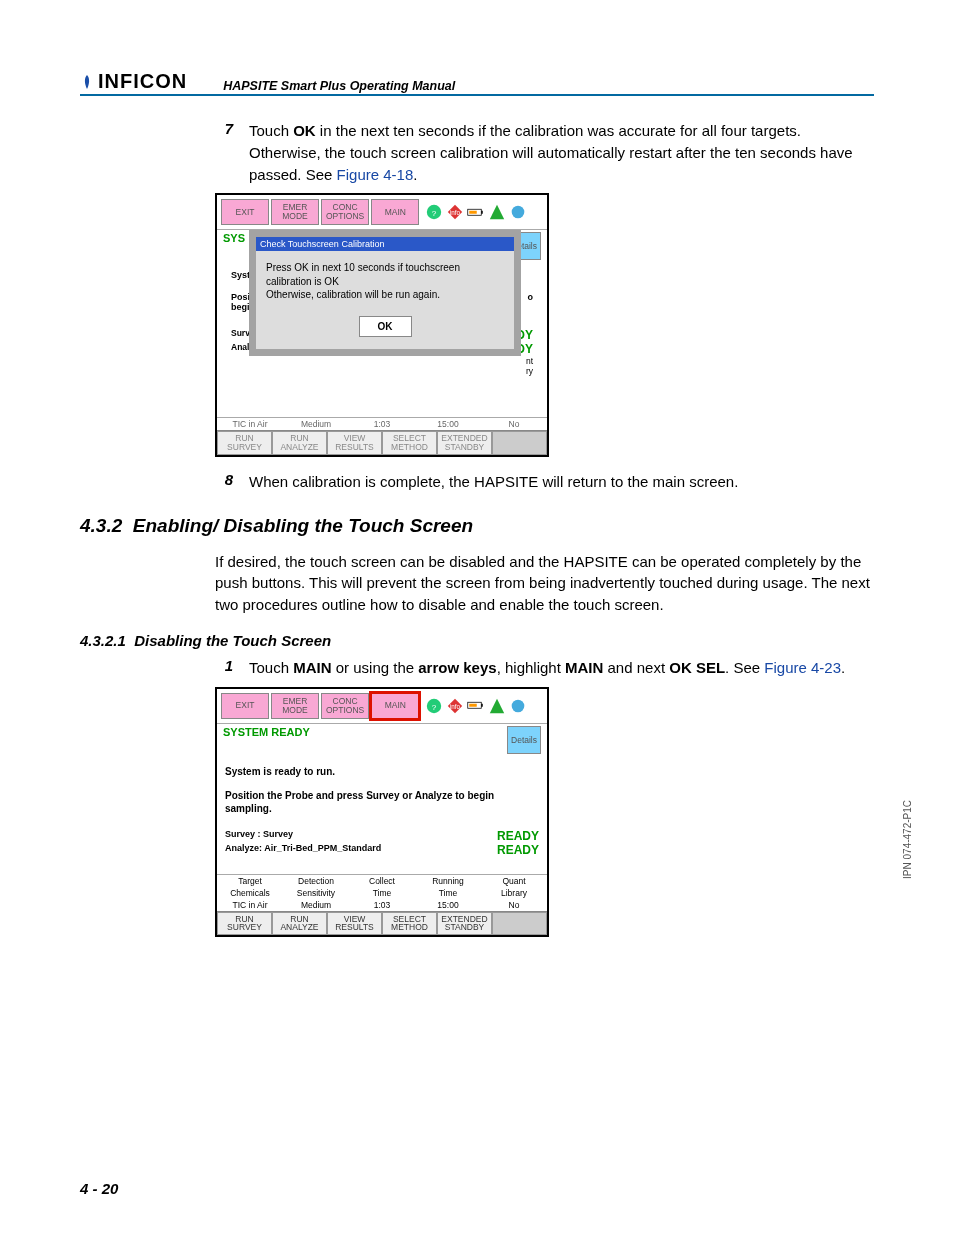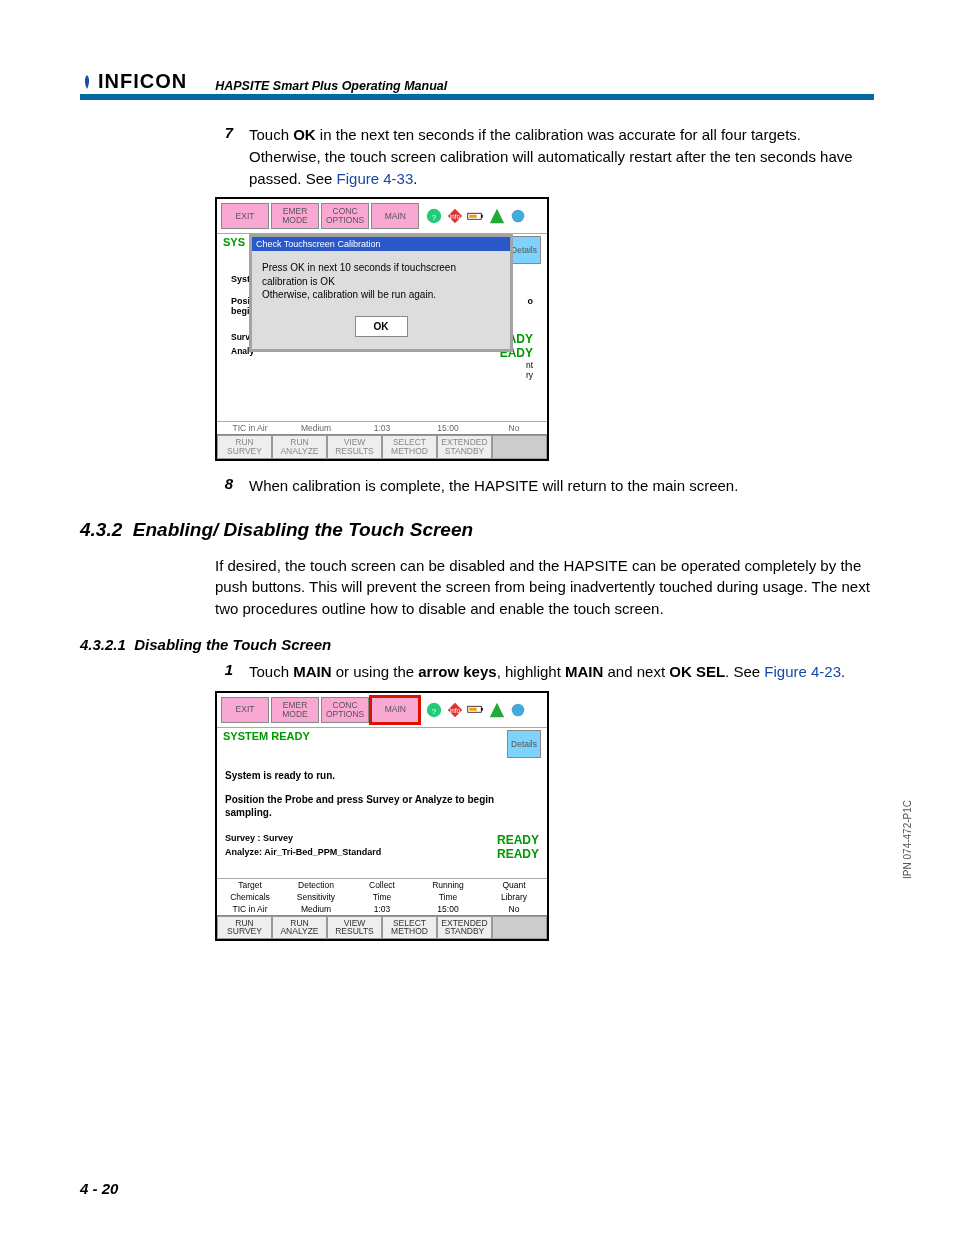--- a/index.html
+++ b/index.html
@@ -12,22 +12,22 @@
   }
   .page {
     padding: 70px 80px 40px 80px;
     position: relative;
     height: 1235px;
     box-sizing: border-box;
   }
   .header {
     display: flex;
     align-items: flex-end;
-    gap: 28px;
-    border-bottom: 6px solid #0369a1;
+    gap: 36px;
+    border-bottom: 2px solid #0369a1;
     padding-bottom: 1px;
     margin-bottom: 24px;
   }
   .logo {
     display: flex;
     align-items: center;
     gap: 4px;
     font-weight: bold;
     font-size: 20px;
     letter-spacing: 1px;
@@ -164,21 +164,21 @@
     line-height:1.05;
   }
   
   .dialog-wrap { position:relative; }
   .dim-sysready { color:#090; font-weight:bold; font-size:11px; }
   .dialog {
     position:absolute;
     left:32px; top:0;
     width:258px;
     background:#ddd;
-    border:3px solid #a3a3a3;
+    border:7px solid #a3a3a3;
   }
   .dlg-title { background:#2a58c8; color:#fff; font-size:9px; padding:2px 4px; }
   .dlg-body { padding:10px 10px 8px; font-size:10px; line-height:1.35; }
   .dlg-ok { display:flex; justify-content:center; margin:14px 0 4px; }
   .dlg-ok-btn { background:#fff; border:1px solid #888; padding:3px 18px; font-weight:bold; font-size:10px; }
   .bg-faded { color:#666; }
   .bg-row { display:flex; justify-content:space-between; font-size:9px; padding:0 6px; }
   .bg-body { font-size:10px; padding:2px 8px; }
   .trunc { overflow:hidden; white-space:nowrap; }
 </style>
@@ -193,21 +193,21 @@
         </svg>
       <span>INFICON</span>
     </div>
     <div class="header-title">HAPSITE Smart Plus Operating Manual</div>
   </div>
 
   <div class="section-indent">
     <div class="step">
       <div class="step-num">7</div>
       <div class="step-body">
-        <span>Touch </span><span class="bold">OK</span><span> in the next ten seconds if the calibration was accurate for all four targets. Otherwise, the touch screen calibration will automatically restart after the ten seconds have passed. See </span><span class="link">Figure 4-33</span><span>.</span>
+        <span>Touch </span><span class="bold">OK</span><span> in the next ten seconds if the calibration was accurate for all four targets. Otherwise, the touch screen calibration will automatically restart after the ten seconds have passed. See </span><span class="link">Figure 4-18</span><span>.</span>
       </div>
     </div>
 
 
     <div class="device">
       <div class="dev-toolbar">
         <div class="dev-btn">
             <span>EXIT</span>
           </div>
         <div class="dev-btn">

